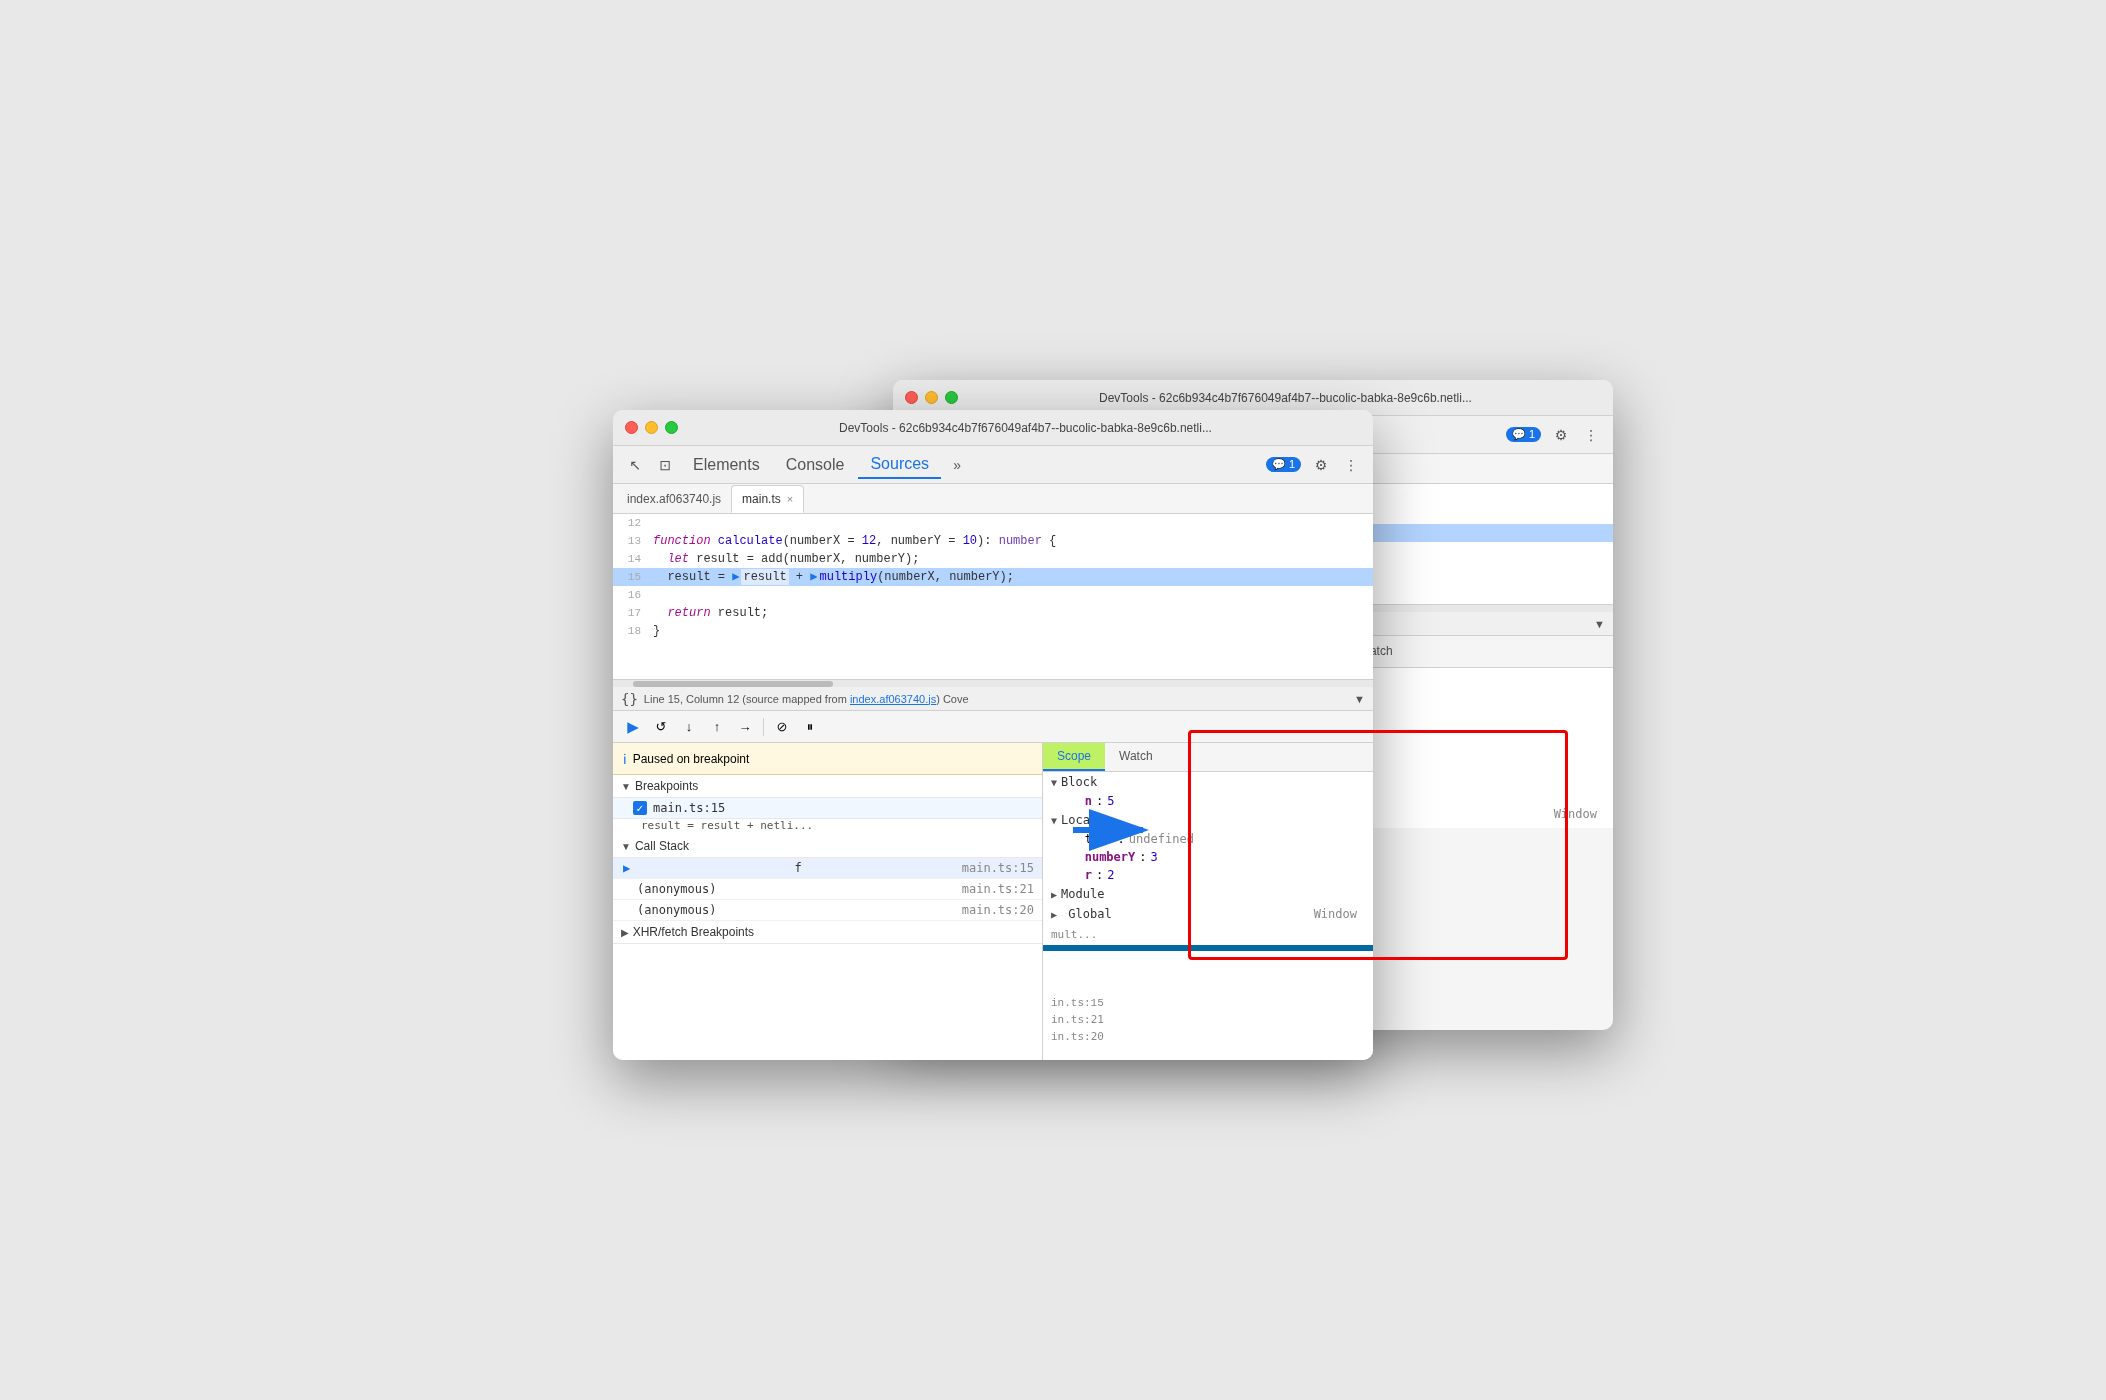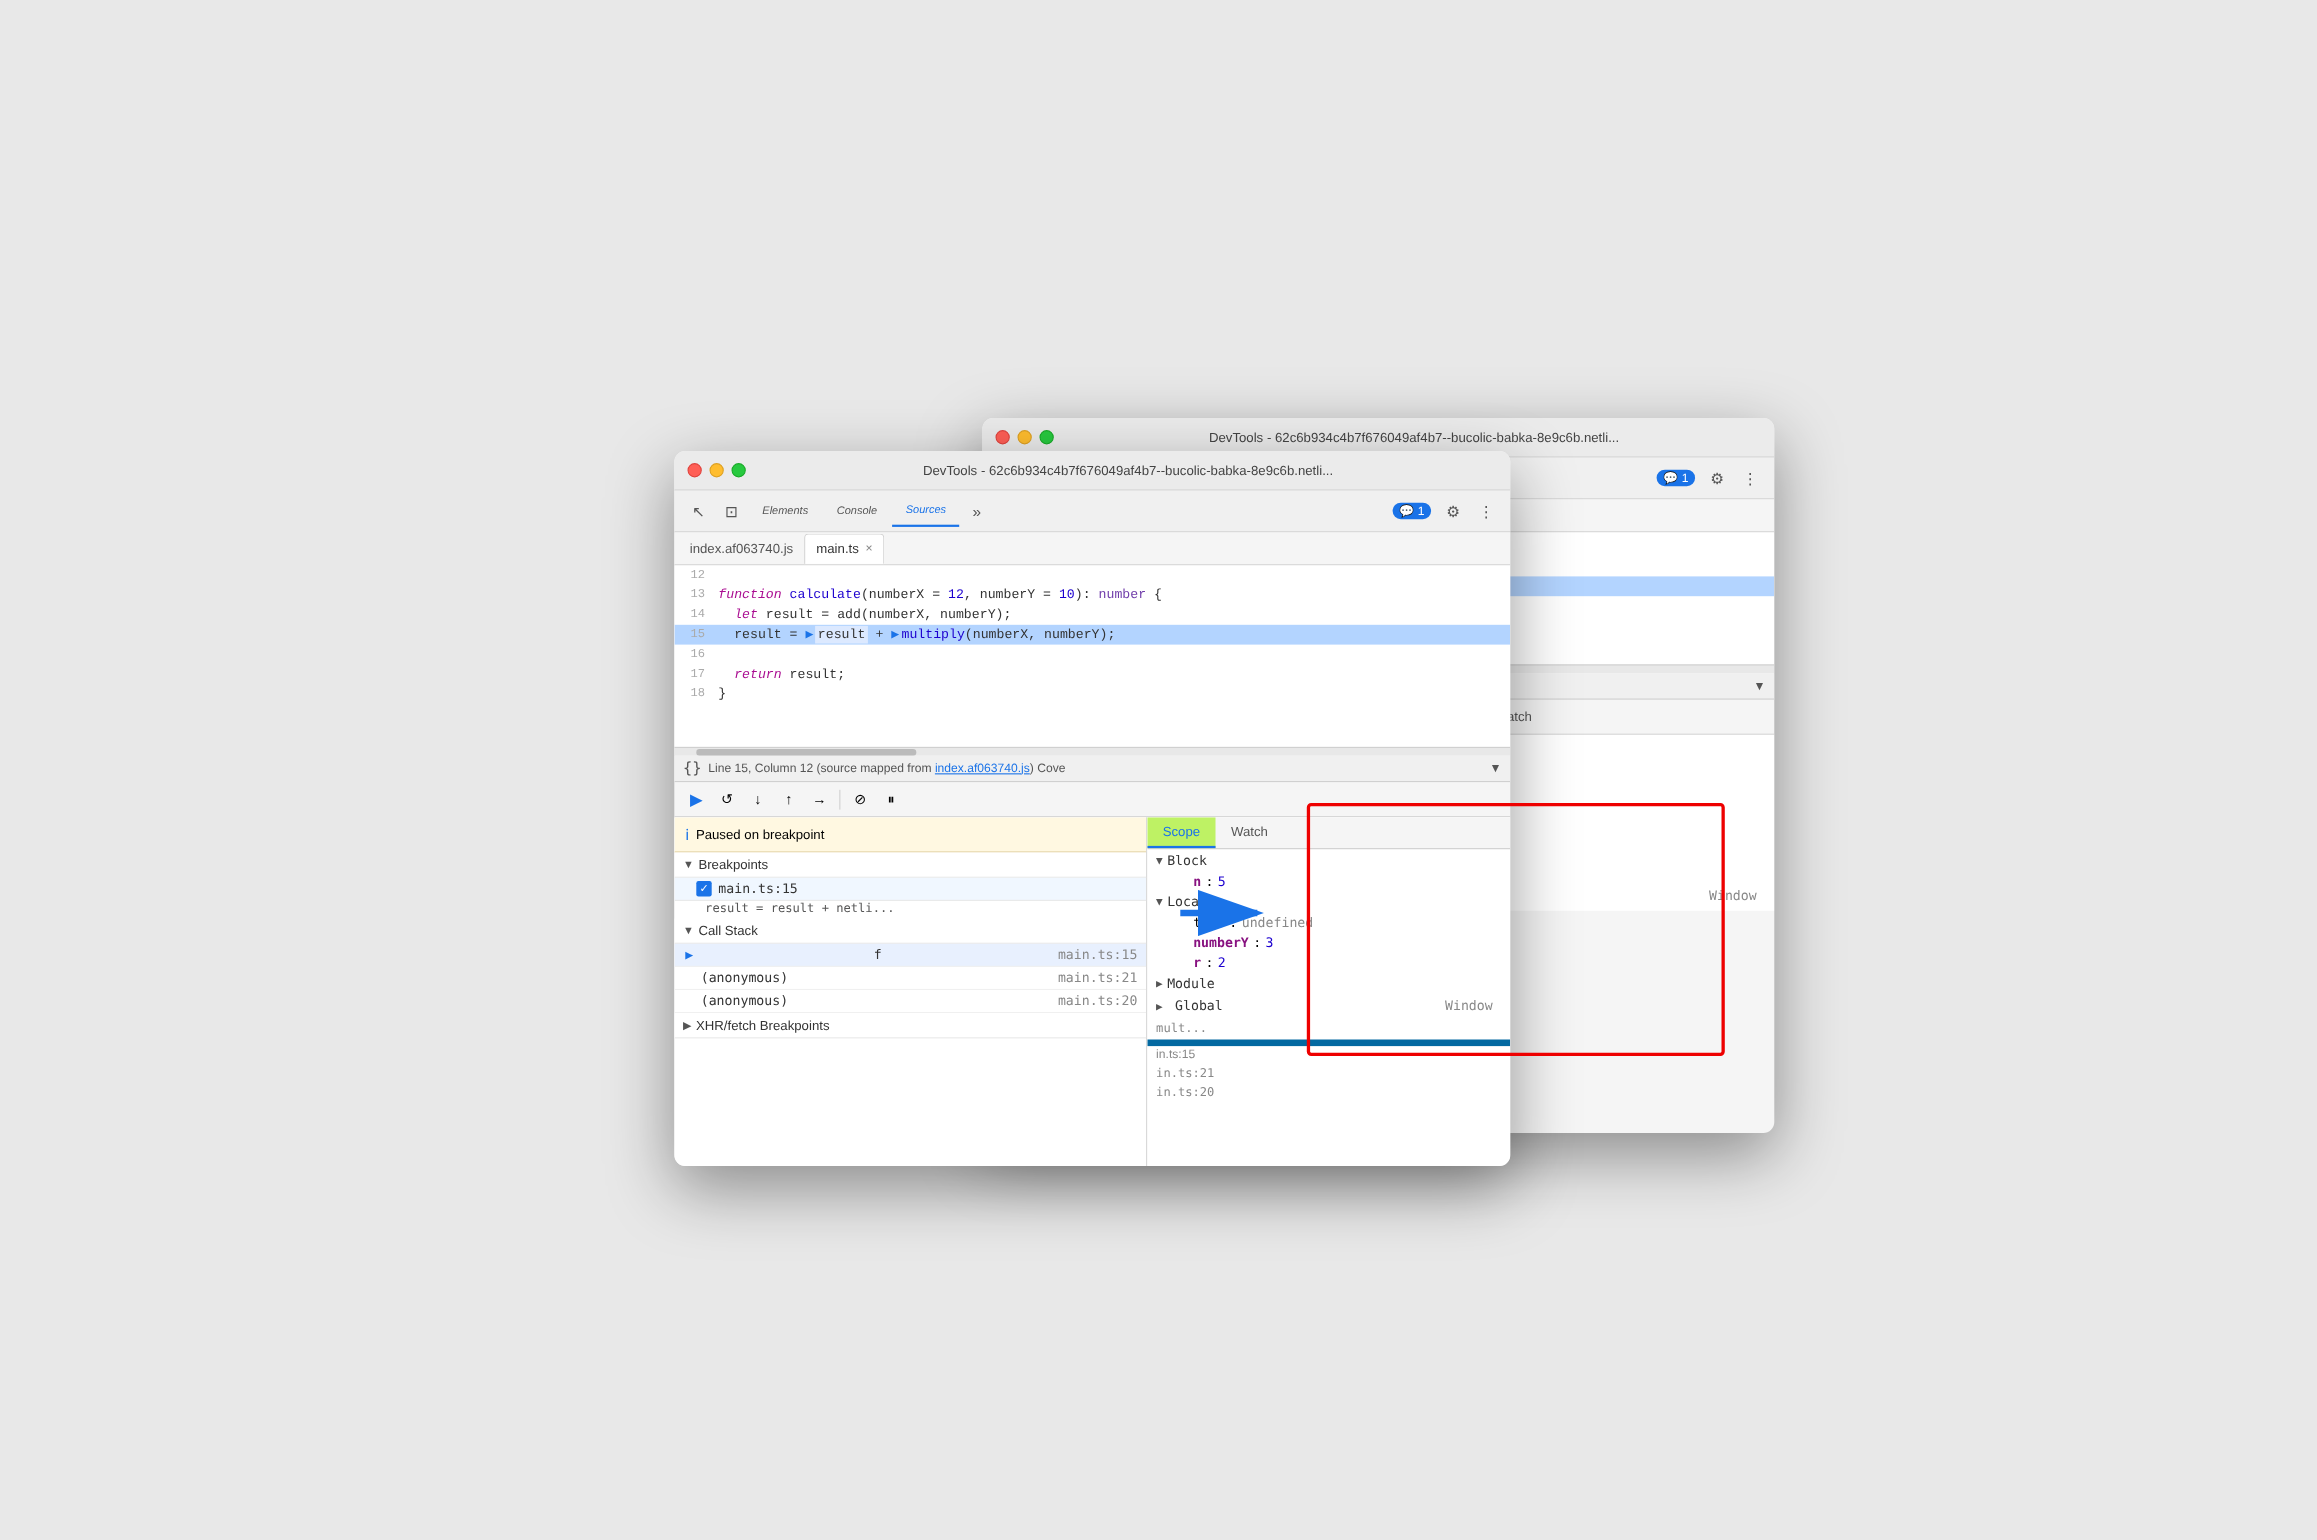--- a/index.html
+++ b/index.html
@@ -97,28 +97,27 @@
       align-items: center;
       justify-content: center;
       border-radius: 4px;
       cursor: pointer;
       color: #555;
       font-size: 14px;
     }
 
     .toolbar-tab {
       padding: 4px 12px;
-      font-size: 10px;
+      font-size: 16px;
       color: #555;
       cursor: pointer;
       border-radius: 4px;
       height: 28px;
       display: flex;
       align-items: center;
-      font-style: italic;
     }
     .toolbar-tab.active {
       color: #1a73e8;
       border-bottom: 2px solid #1a73e8;
       border-radius: 0;
     }
 
     .toolbar-spacer { flex: 1; }
 
     .toolbar-badge {
@@ -718,21 +717,21 @@
         </div>
 
         <div class="scope-section" style="justify-content:space-between;">
           <span><span class="section-arrow">▶</span> Global</span>
           <span style="color:#888; margin-right:8px;">Window</span>
         </div>
 
         <div style="padding: 4px 8px; font-size:11px; font-family:monospace; color:#888; border-bottom:6px solid #0369a1;">
           mult...
         </div>
-        <div style="padding:2px 8px; font-size:11px; font-family:Liberation Sans, sans-serif; color:#888;">in.ts:15</div>
+        <div style="padding:2px 8px; font-size:11px; font-family:Liberation Mono, monospace; color:#888;margin-top:44px;">in.ts:15</div>
         <div style="padding:2px 8px; font-size:11px; font-family:monospace; color:#888;">in.ts:21</div>
         <div style="padding:2px 8px; font-size:11px; font-family:monospace; color:#888;">in.ts:20</div>
       </div>
     </div>
   </div>
 
   <div class="blue-arrow" style="left: 455px; top: 465px;">
     <svg width="90" height="50" viewBox="0 0 90 50">
       <defs>
         <marker id="arrowhead" markerWidth="10" markerHeight="7" refX="9" refY="3.5" orient="auto">

